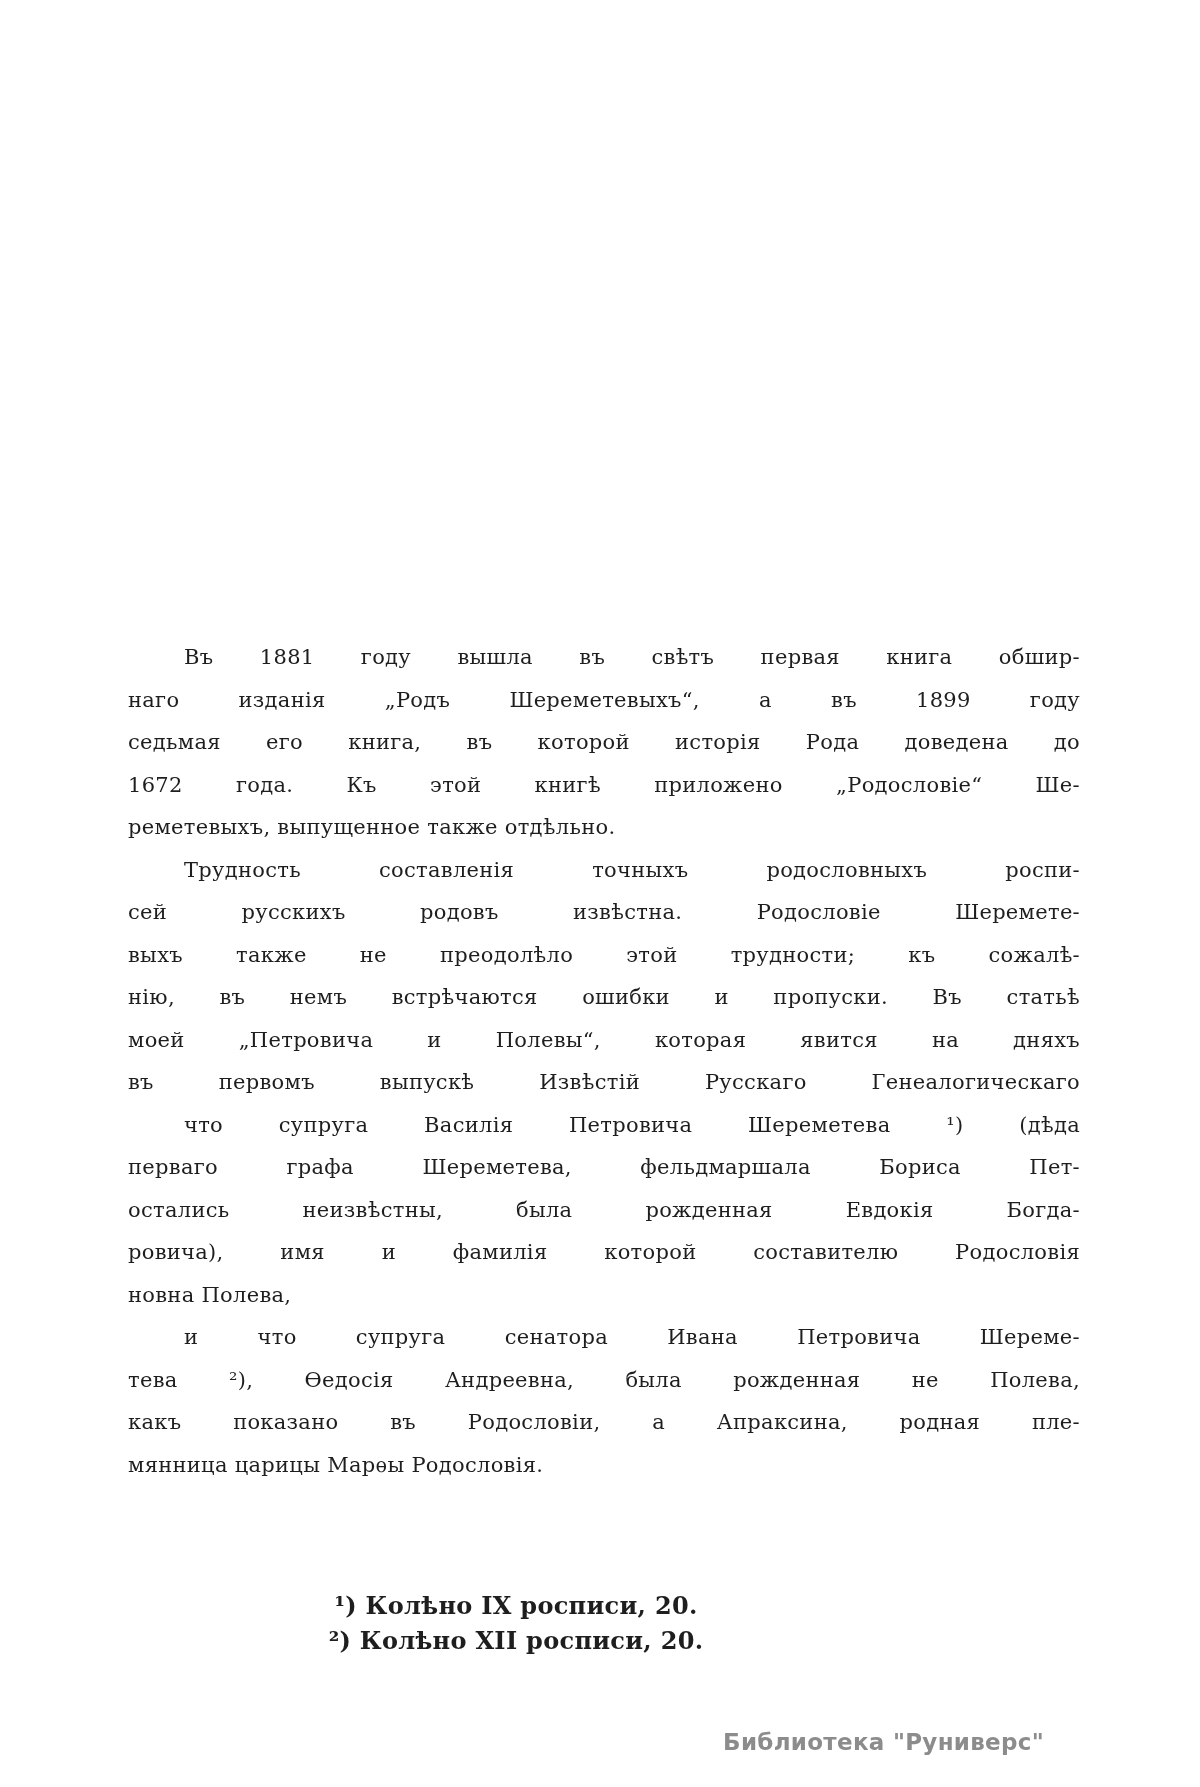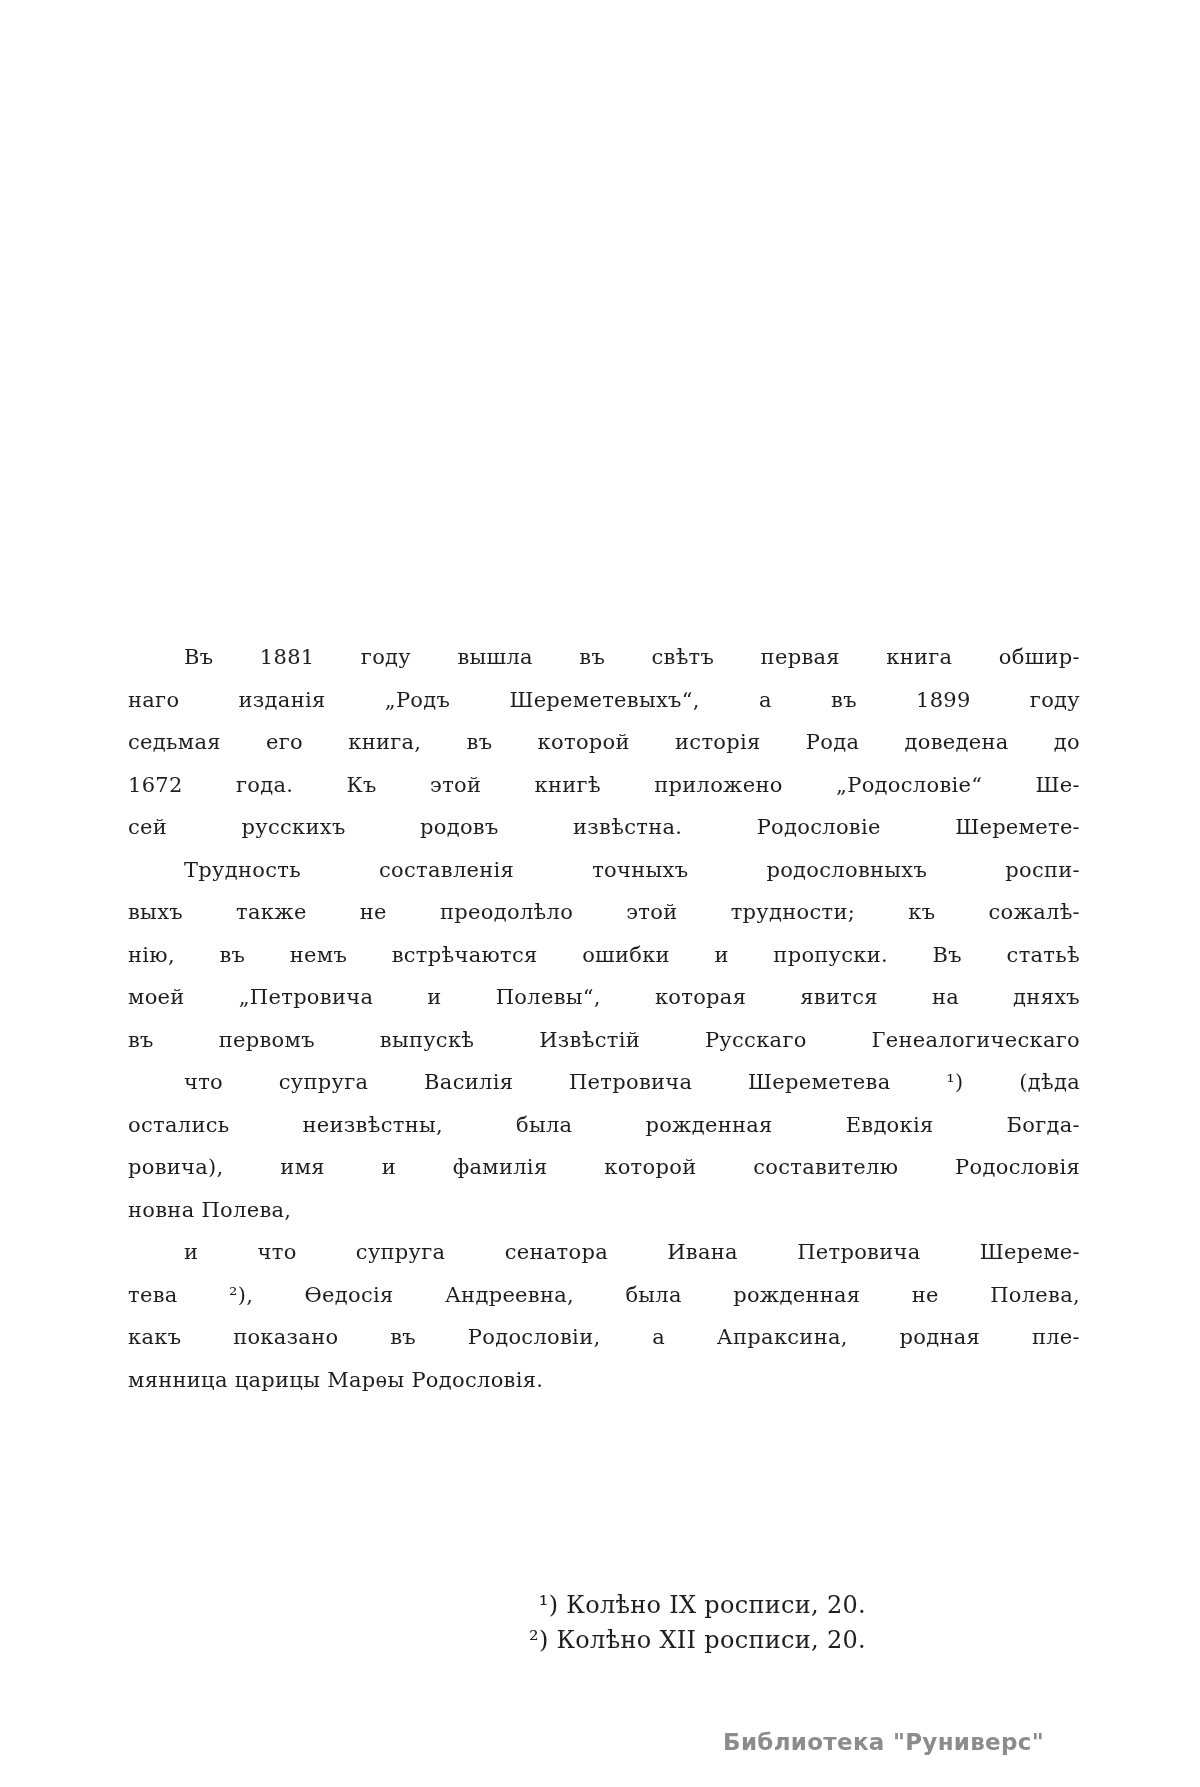--- a/index.html
+++ b/index.html
@@ -53,21 +53,22 @@
     position: absolute;
     left: 166px;
     top: 1588px;
     width: 700px;
     font-size: 24px;
     line-height: 35px;
     color: #1e1e1e;
     letter-spacing: 0.3px;
   }
   .footnote-line {
-    text-align: right;
+    text-align: center;
+    font-weight: bold;
   }
   .watermark {
     position: absolute;
     right: 156px;
     top: 1729px;
     font-family: "DejaVu Sans", sans-serif;
     font-size: 23px;
     font-weight: 700;
     color: #8c8c8c;
     letter-spacing: 0.3px;
@@ -76,31 +77,33 @@
 </head>
 <body>
 
 <div class="scan-page">
   <div class="textblock" id="textblock">
       <div class="paragraph">
         <div class="line indent fill">Въ 1881 году вышла въ свѣтъ первая книга обшир-</div>
         <div class="line fill">наго изданія „Родъ Шереметевыхъ“, а въ 1899 году</div>
         <div class="line fill">седьмая его книга, въ которой исторія Рода доведена до</div>
         <div class="line fill">1672 года. Къ этой книгѣ приложено „Родословіе“ Ше-</div>
+        <div class="line last">реметевыхъ, выпущенное также отдѣльно.</div>
       </div>
       <div class="paragraph">
+        <div class="line indent fill">Трудность составленія точныхъ родословныхъ роспи-</div>
         <div class="line fill">сей русскихъ родовъ извѣстна. Родословіе Шеремете-</div>
-        <div class="line indent fill">Трудность составленія точныхъ родословныхъ роспи-</div>
         <div class="line fill">выхъ также не преодолѣло этой трудности; къ сожалѣ-</div>
         <div class="line fill">нію, въ немъ встрѣчаются ошибки и пропуски. Въ статьѣ</div>
         <div class="line fill">моей „Петровича и Полевы“, которая явится на дняхъ</div>
         <div class="line fill">въ первомъ выпускѣ Извѣстій Русскаго Генеалогическаго</div>
       </div>
       <div class="paragraph">
         <div class="line indent fill">что супруга Василія Петровича Шереметева ¹) (дѣда</div>
+        <div class="line fill">перваго графа Шереметева, фельдмаршала Бориса Пет-</div>
         <div class="line fill">остались неизвѣстны, была рожденная Евдокія Богда-</div>
         <div class="line fill">ровича), имя и фамилія которой составителю Родословія</div>
         <div class="line last">новна Полева,</div>
       </div>
       <div class="paragraph">
         <div class="line indent fill">и что супруга сенатора Ивана Петровича Шереме-</div>
         <div class="line fill">тева ²), Ѳедосія Андреевна, была рожденная не Полева,</div>
         <div class="line fill">какъ показано въ Родословіи, а Апраксина, родная пле-</div>
         <div class="line last">мянница царицы Марѳы Родословія.</div>
       </div>

